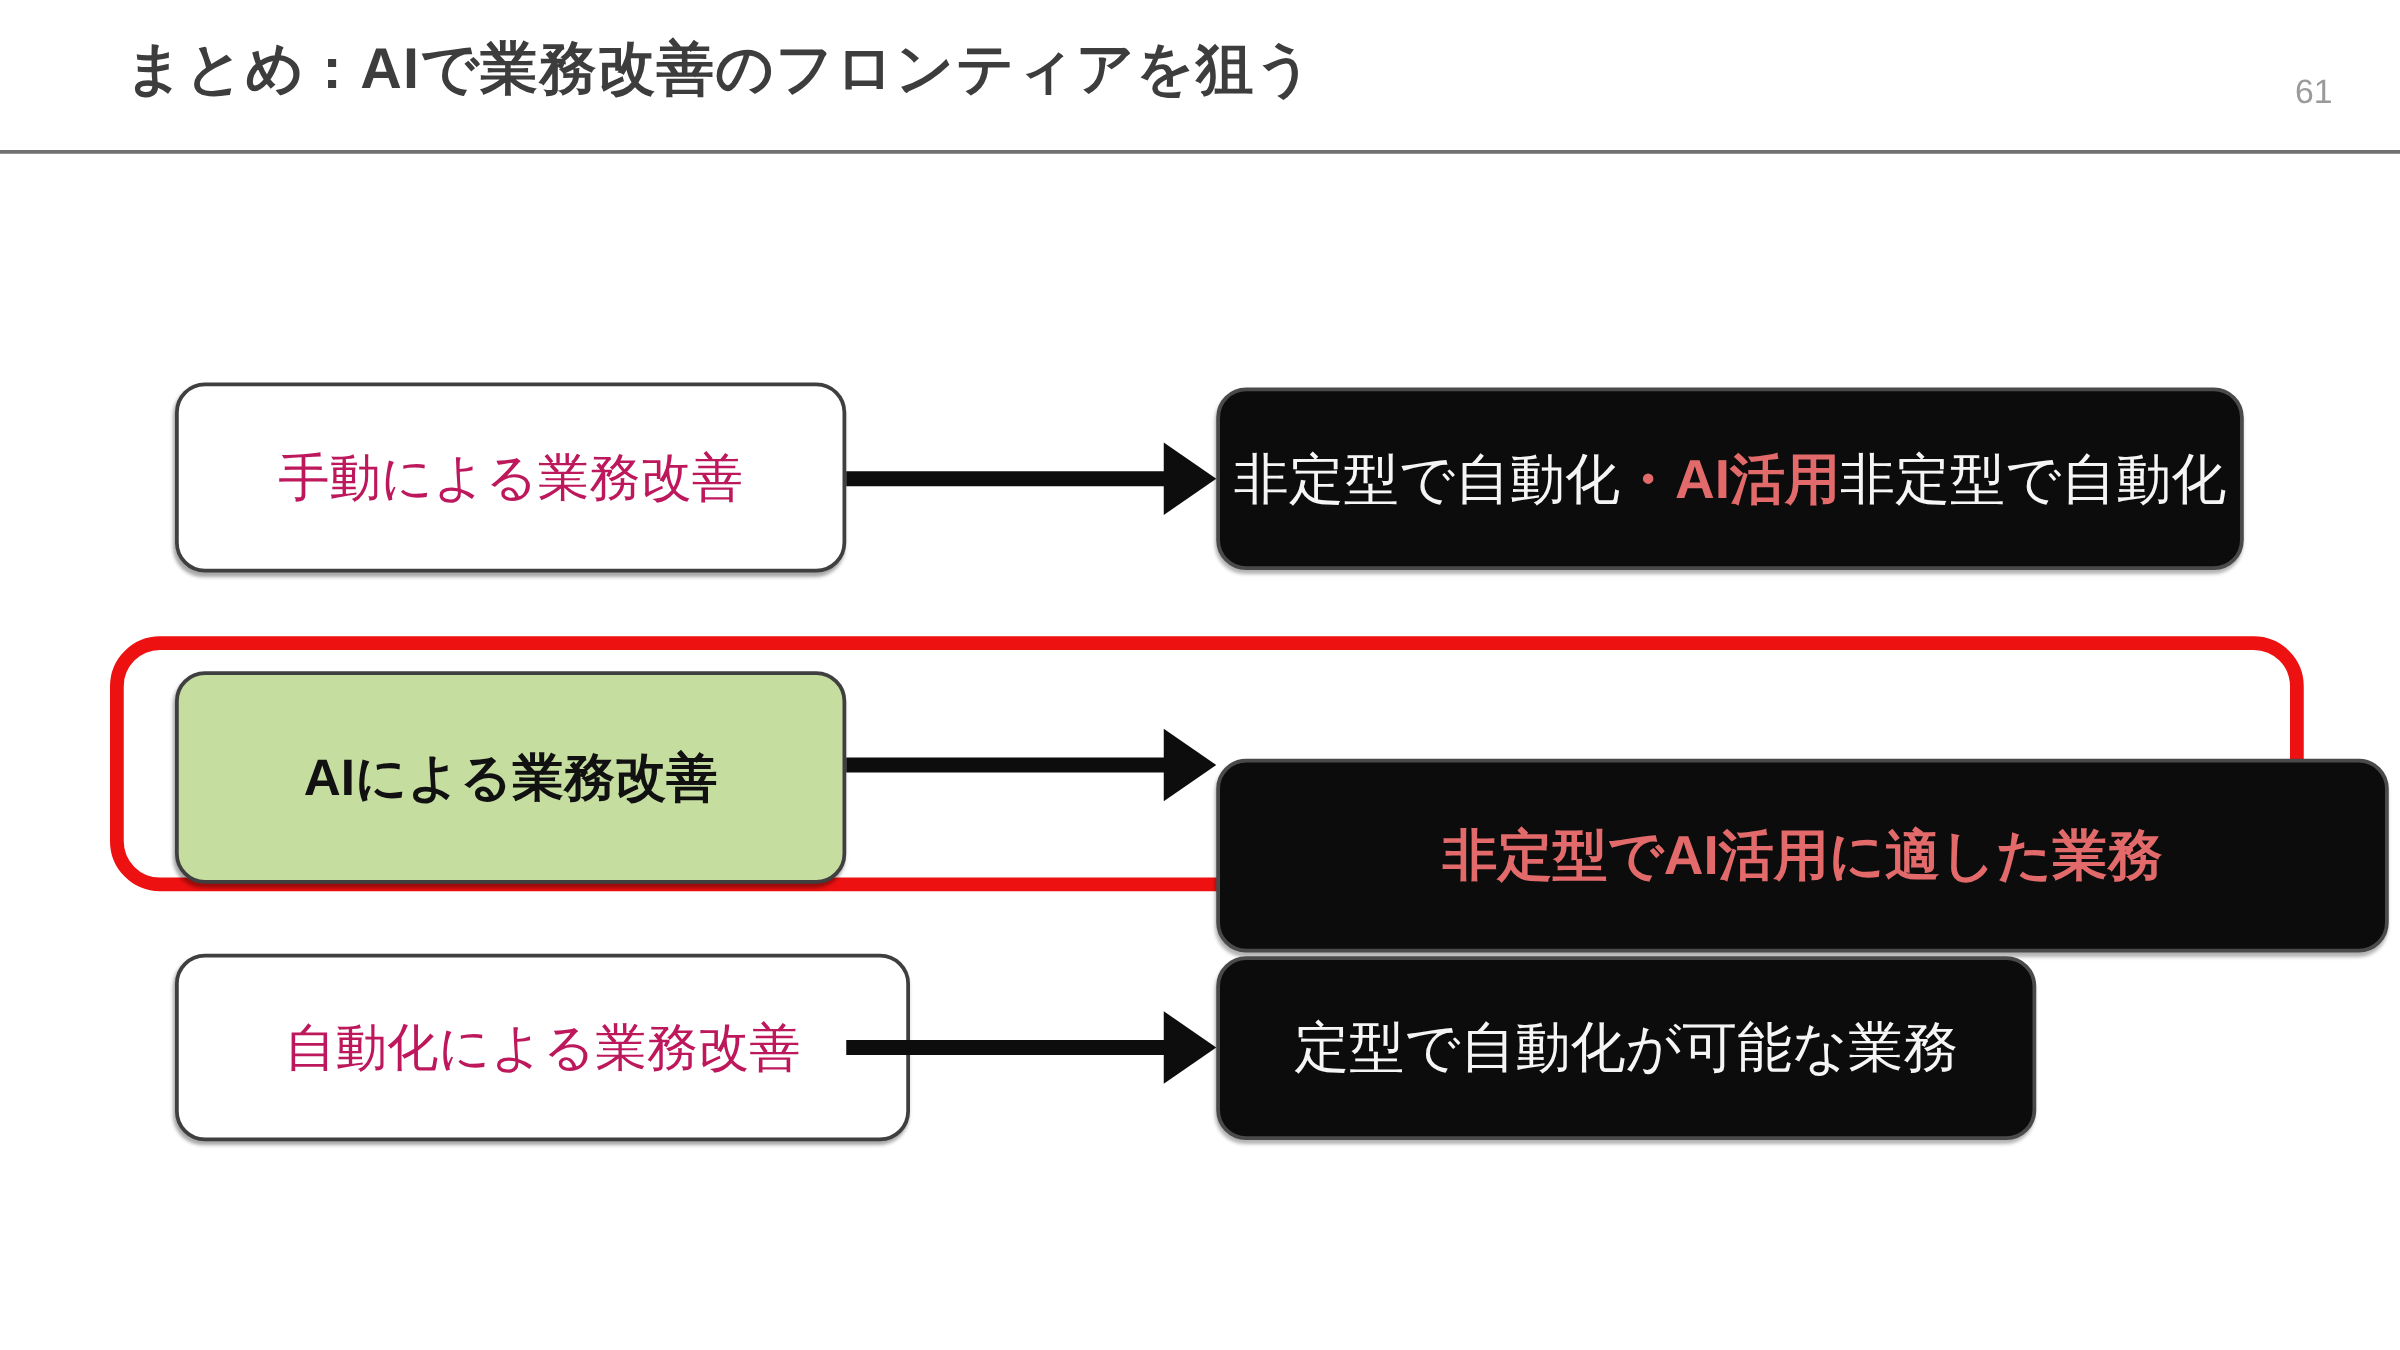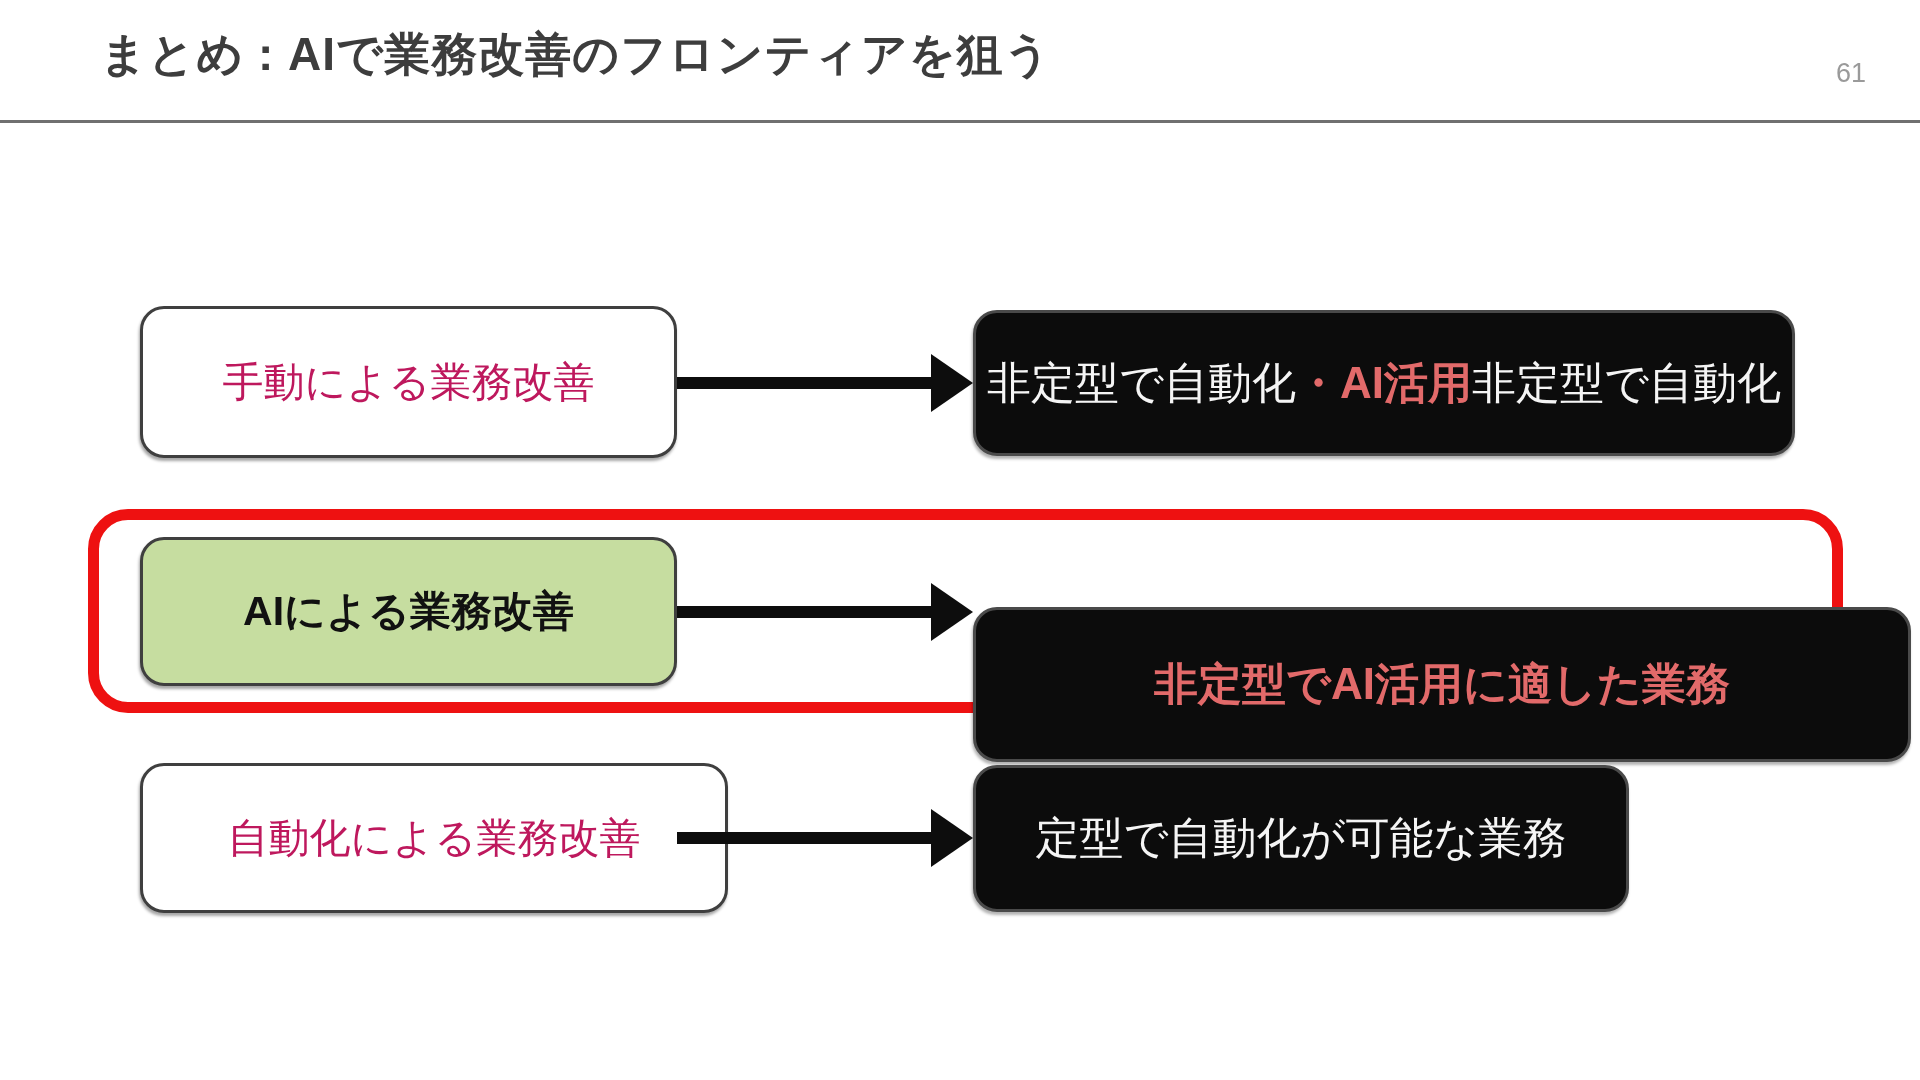--- a/index.html
+++ b/index.html
@@ -66,21 +66,21 @@
     border-top:29px solid transparent;
     border-bottom:29px solid transparent;
     border-left:42px solid var(--arrow_color);
   }
   
   .r1-left{left:140px;top:306px;width:537px;height:152px;}
   .r1-right{left:973px;top:310px;width:822px;height:146px;}
   .r1-line{left:677px;top:377px;width:256px;}
   .r1-head{left:931px;top:354px;}
 
-  .r2-left{left:140px;top:537px;width:537px;height:149px;}
+  .r2-left{left:140px;top:537px;width:537px;height:170px;}
   .r2-right{left:973px;top:564px;width:938px;height:155px;margin-top:43px;}
   .r2-line{left:677px;top:606px;width:256px;}
   .r2-head{left:931px;top:583px;}
 
   .r3-left{left:140px;top:763px;width:588px;height:150px;}
   .r3-right{left:973px;top:765px;width:656px;height:147px;}
   .r3-line{left:677px;top:832px;width:256px;}
   .r3-head{left:931px;top:809px;}
 </style>
 </head>

